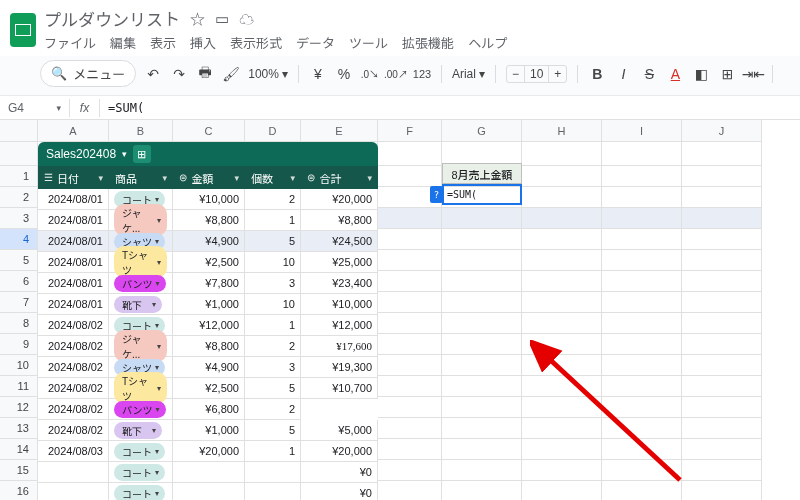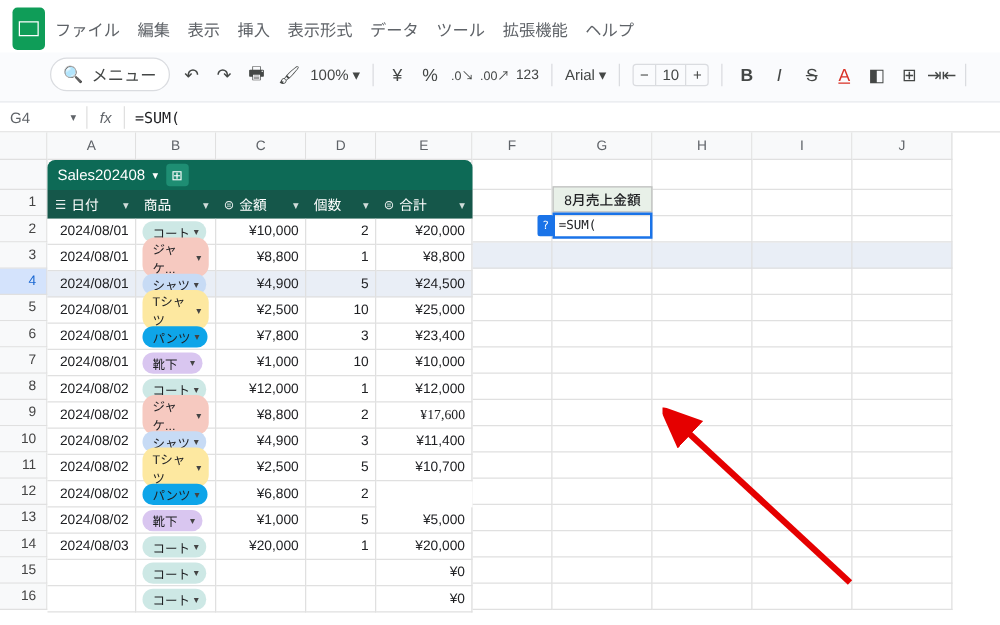--- a/index.html
+++ b/index.html
@@ -41,34 +41,40 @@
   .data-row.highlight { background:#e9eef6; }
   .dc { border-right:1px solid #e0e0e0; border-bottom:1px solid #e0e0e0; height:100%; display:flex; align-items:center; padding:0 5px;}
   .dc.date { justify-content:flex-end; }
   .dc.amt, .dc.qty, .dc.tot { justify-content:flex-end; }
   .chip { border-radius:10px; padding:1px 6px 1px 8px; font-size:10px; display:flex; align-items:center; gap:3px; min-width:48px;}
   .chip::after { content:"▾"; font-size:8px; color:#444; margin-left:auto;}
   .chip.c-lb { background:#cde8e5; }
   .chip.c-pk { background:#f6c9c0; }
   .chip.c-bl { background:#c7dbf5; }
   .chip.c-yl { background:#fde8a0; }
-  .chip.c-gr { background:#0ea5e9; }
+  .chip.c-gr { background:#d946ef; }
   .chip.c-lv { background:#d9c6f0; }
   .right-zone { position:absolute; left:442px; top:22px; }
   .rz-head { height:21px; width:80px; border:1px solid #bdbdbd; background:#e8f0e8; font-size:11px; display:flex;align-items:center;justify-content:center; font-weight:500; margin-top:21px;}
   .rz-edit { height:21px; width:80px; border:2px solid #1a73e8; font-size:10px; font-family:Consolas,monospace; display:flex; align-items:center; padding:0 3px; position:relative;}
   .rz-edit .hint { position:absolute; left:-14px; top:0; width:13px;height:17px;background:#1a73e8;color:#fff;font-size:9px;border-radius:2px;display:flex;align-items:center;justify-content:center;}
   .arrow { position:absolute; left:530px; top:220px; pointer-events:none; }
 </style>
 </head>
 <body>
 
 <div class="top-bar">
   <div class="logo"></div>
   <div class="title-block">
+    <div class="doc-title">
+      <span>プルダウンリスト</span>
+      <span class="star">☆</span>
+      <span class="folder">▭</span>
+      <span class="cloud">☁</span>
+    </div>
     <div class="menubar">
       <span>ファイル</span>
       <span>編集</span>
       <span>表示</span>
       <span>挿入</span>
       <span>表示形式</span>
       <span>データ</span>
       <span>ツール</span>
       <span>拡張機能</span>
       <span>ヘルプ</span>
@@ -469,21 +475,21 @@
           <div class="dc qty" style="width: 56px;">2</div>
           <div class="dc tot" style="width: 77px; font-family: Liberation Serif, serif;">¥17,600</div>
         </div>
         <div class="data-row">
           <div class="dc date" style="width: 71px;">2024/08/02</div>
           <div class="dc prod" style="width: 64px;">
             <span class="chip c-bl">シャツ</span>
           </div>
           <div class="dc amt" style="width: 72px;">¥4,900</div>
           <div class="dc qty" style="width: 56px;">3</div>
-          <div class="dc tot" style="width: 77px;">¥11,400</div>
+          <div class="dc tot" style="width: 77px;">¥19,300</div>
         </div>
         <div class="data-row">
           <div class="dc date" style="width: 71px;">2024/08/02</div>
           <div class="dc prod" style="width: 64px;">
             <span class="chip c-yl">Tシャツ</span>
           </div>
           <div class="dc amt" style="width: 72px;">¥2,500</div>
           <div class="dc qty" style="width: 56px;">5</div>
           <div class="dc tot" style="width: 77px;">¥10,700</div>
         </div>

